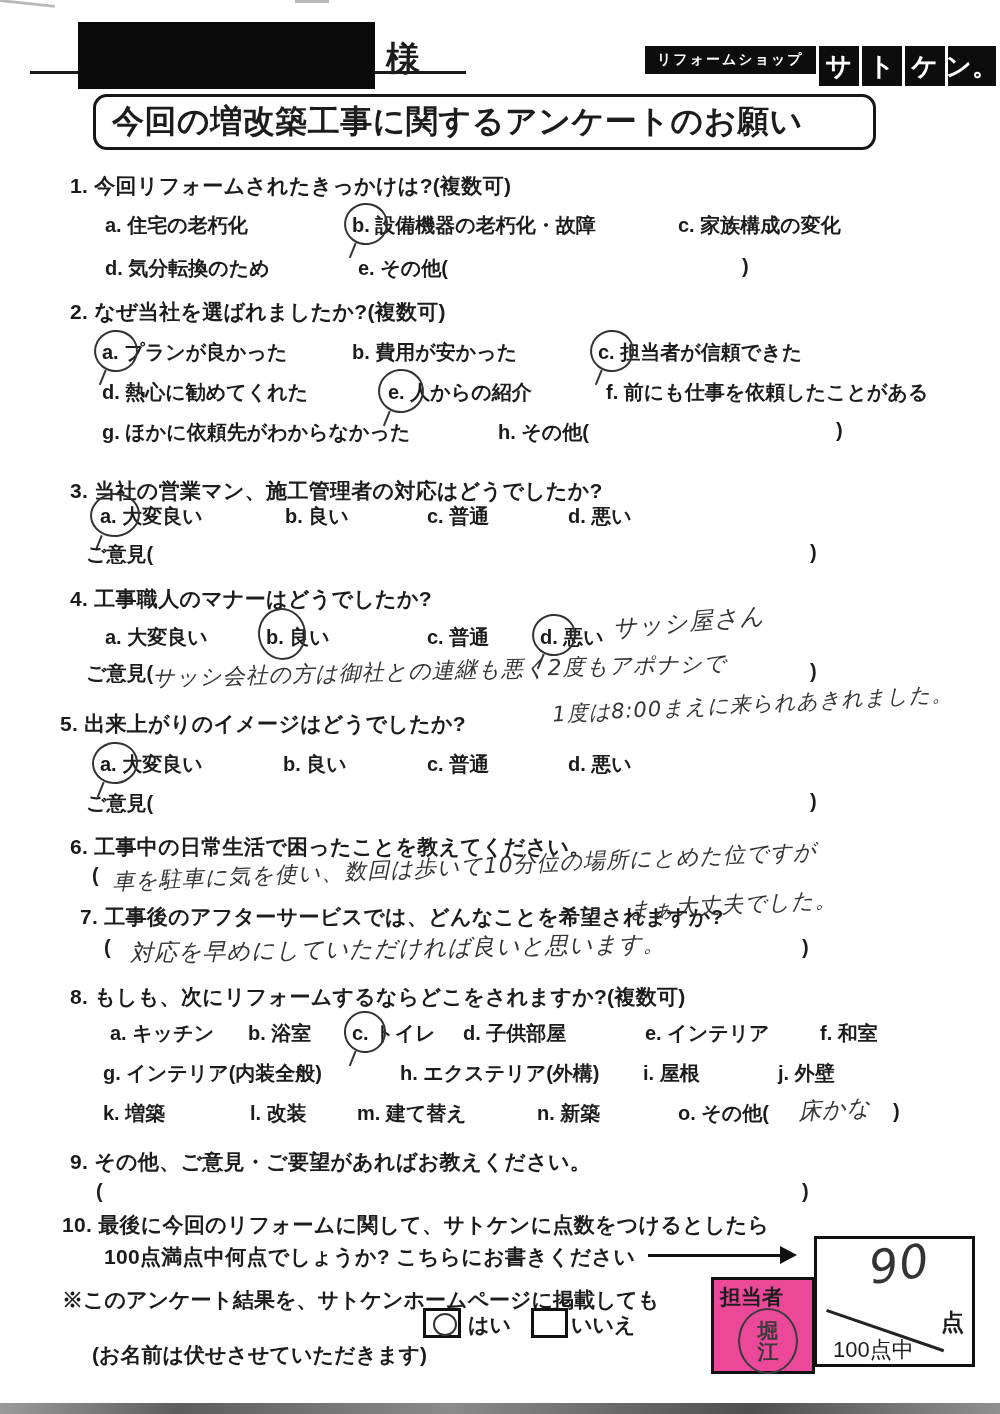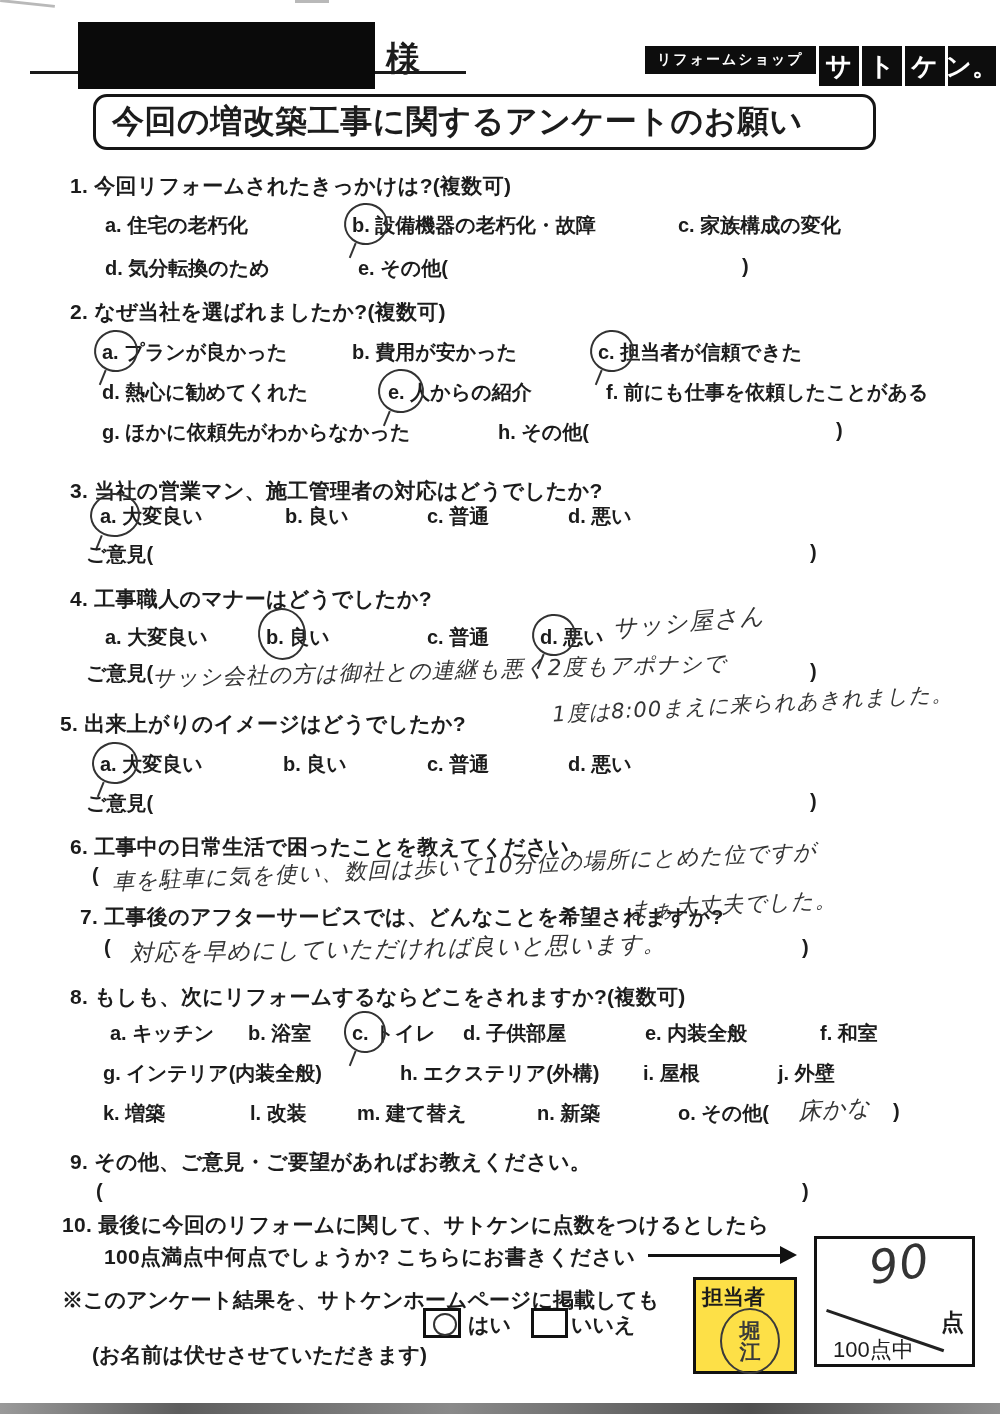--- a/index.html
+++ b/index.html
@@ -39,22 +39,22 @@
     position:absolute; left:93px; top:94px; width:783px; height:56px;
     border:3.5px solid #161616; border-radius:14px; display:flex; align-items:center;
     padding-left:16px; box-sizing:border-box;
   }
   .title-box span { font-size:32px; font-weight:700; letter-spacing:0.5px; white-space:nowrap; }
   .score-box {
     position:absolute; left:814px; top:1236px; width:161px; height:131px;
     border:3.5px solid #111; box-sizing:border-box; background:#fff; z-index:3;
   }
   .staff-box {
-    position:absolute; left:693px; top:1277px; width:104px; height:97px;
-    border:3.5px solid #111; box-sizing:border-box; background:#fde047; z-index:2;
+    position:absolute; left:711px; top:1277px; width:104px; height:97px;
+    border:3.5px solid #111; box-sizing:border-box; background:#ec4899; z-index:2;
   }
   .stamp {
     position:absolute; left:24px; top:28px; width:56px; height:62px;
     border:2.6px solid #3a3a3a; border-radius:50%;
     display:flex; flex-direction:column; align-items:center; justify-content:center;
     font-size:21px; line-height:1.02; color:#3a3a3a; font-weight:600;
   }
   .diag { position:absolute; left:10px; top:70px; width:124px; height:2.6px; background:#222; transform:rotate(19deg); transform-origin:left top; }
   .cbox { position:absolute; width:38px; height:30px; border:3.5px solid #111; box-sizing:border-box; }
   .handcirc { position:absolute; left:7px; top:2px; width:20px; height:19px; border:2.2px solid #333; border-radius:50%; }
@@ -156,21 +156,21 @@
   <span class="hand" style="left:628px;top:890px;font-size:22px;transform:rotate(-3deg);">まぁ大丈夫でした。</span>
   <span class="abs opt" style="left:104px;top:936px;">(</span>
   <span class="hand" style="left:130px;top:933px;font-size:23px;transform:rotate(-1deg);">対応を早めにしていただければ良いと思います。</span>
   <span class="abs opt" style="left:802px;top:936px;">)</span>
 
   <span class="abs qt" style="left:70px;top:983px;">8. もしも、次にリフォームするならどこをされますか?(複数可)</span>
   <span class="abs opt" style="left:110px;top:1020px;">a. キッチン</span>
   <span class="abs opt" style="left:248px;top:1020px;">b. 浴室</span>
   <span class="abs opt" style="left:352px;top:1020px;">c. トイレ</span>
   <span class="abs opt" style="left:463px;top:1020px;">d. 子供部屋</span>
-  <span class="abs opt" style="left:645px;top:1020px;">e. 内装全般</span>
+  <span class="abs opt" style="left:645px;top:1020px;">e. インテリア</span>
   <span class="abs opt" style="left:820px;top:1020px;">f. 和室</span>
   <div class="circ tail" style="left:344px;top:1011px;width:38px;height:38px;"></div>
   <span class="abs opt" style="left:103px;top:1060px;">g. インテリア(内装全般)</span>
   <span class="abs opt" style="left:400px;top:1060px;">h. エクステリア(外構)</span>
   <span class="abs opt" style="left:643px;top:1060px;">i. 屋根</span>
   <span class="abs opt" style="left:778px;top:1060px;">j. 外壁</span>
   <span class="abs opt" style="left:103px;top:1100px;">k. 増築</span>
   <span class="abs opt" style="left:250px;top:1100px;">l. 改装</span>
   <span class="abs opt" style="left:357px;top:1100px;">m. 建て替え</span>
   <span class="abs opt" style="left:537px;top:1100px;">n. 新築</span>

